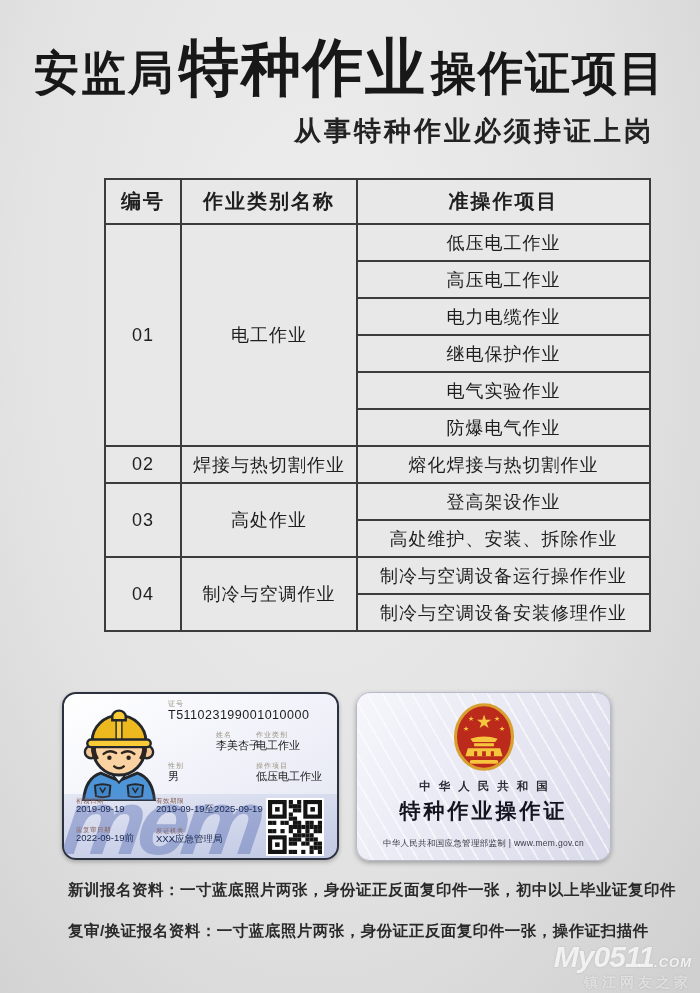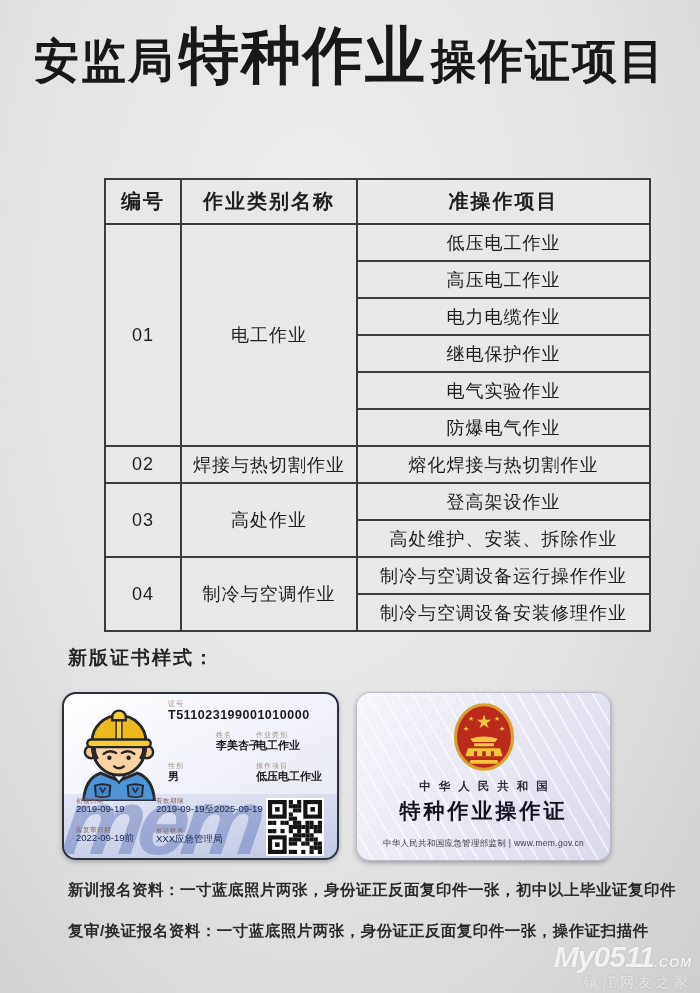--- a/index.html
+++ b/index.html
@@ -7,21 +7,21 @@
     font-family:"Liberation Sans","DejaVu Sans",sans-serif;
     -webkit-font-smoothing:antialiased;
   }
   .page{
     position:relative;width:700px;height:993px;overflow:hidden;
     background:radial-gradient(ellipse at 45% 30%, #eeeeee 0%, #e3e3e3 55%, #cfcfcf 100%);
     color:#1c1c1c;
   }
 
   
-  .title{position:absolute;top:16px;left:0;right:0;text-align:center;white-space:nowrap;color:#181818;}
+  .title{position:absolute;top:28px;left:0;right:0;text-align:center;white-space:nowrap;color:#181818;}
   .title span{display:inline-block;vertical-align:baseline;font-weight:900;letter-spacing:2px;transform:scaleY(1.04);}
   .t-sm{font-size:45px;}
   .t-lg{font-size:60px;margin:0 4px;}
   .subtitle{
     position:absolute;top:113px;left:0;right:46px;text-align:right;
     font-size:27px;font-weight:800;letter-spacing:3px;color:#222;
   }
 
   
   .table-wrap{position:absolute;top:178px;left:68px;width:547px;padding-left:36px;}
@@ -54,21 +54,21 @@
   .card-back::before{
     content:"";position:absolute;inset:0;
     background:repeating-linear-gradient(60deg,rgba(255,255,255,.55) 0 2px,rgba(255,255,255,0) 2px 13px);
     pointer-events:none;
   }
 
   
   .avatar-box{position:absolute;left:11px;top:7px;width:88px;height:100px;}
   .field{position:absolute;line-height:1.15;}
   .f-label{display:block;font-size:7px;color:#9d9484;letter-spacing:1px;}
-  .f-value{display:block;font-size:11px;font-weight:700;color:#1b1b1b;white-space:nowrap;}
+  .f-value{display:block;font-size:11px;font-weight:400;color:#1b1b1b;white-space:nowrap;}
   .f-certno .f-value{font-size:12.5px;letter-spacing:.5px;}
   .pos-certno{left:104px;top:6px;}
   .pos-name{left:104px;top:37px;margin-left:48px;}
   .pos-cat{left:192px;top:37px;}
   .pos-gender{left:104px;top:68px;}
   .pos-item{left:192px;top:68px;}
 
   .bottom-band{
     position:absolute;left:0;right:0;bottom:0;height:64px;
     background:linear-gradient(rgba(115,135,195,.14),rgba(115,135,195,.30));
@@ -120,20 +120,21 @@
   .wm-bottom{font-size:14px;font-weight:700;letter-spacing:4px;margin-top:3px;color:rgba(235,235,235,.75);}
 </style>
 </head>
 <body>
 
 <div class="page">
 
   <div class="title">
     <span class="t-sm">安监局</span><span class="t-lg">特种作业</span><span class="t-sm">操作证项目</span>
   </div>
+  <div class="subtitle">从事特种作业必须持证上岗</div>
 
   <div class="table-wrap">
     <table id="ops-table">
       <colgroup>
           <col class="c1">
           <col class="c2">
           <col class="c3">
         </colgroup>
       <thead>
           <tr id="ops-thead-row">
@@ -181,21 +182,20 @@
             <td rowspan="2">制冷与空调作业</td>
             <td>制冷与空调设备运行操作作业</td>
           </tr>
           <tr>
             <td>制冷与空调设备安装修理作业</td>
           </tr>
         </tbody>
     </table>
   </div>
 
-  <div class="cert-label">新版证书样式：</div>
 
   <div class="cards">
 
     <div class="card card-front">
       <svg class="avatar-box" viewBox="0 0 90 104" xmlns="http://www.w3.org/2000/svg">
         <path d="M8 104 Q10 80 26 75 L45 83 L64 75 Q80 80 82 104 Z" fill="#4e95d8" stroke="#23272b" stroke-width="3"></path>
         <path d="M36 74 L45 85 L54 74 L45 70 Z" fill="#eaf3fb" stroke="#23272b" stroke-width="2"></path>
         <path d="M20 88 q8 -3 16 0 l-1 11 q-7 2 -14 0 Z" fill="#3f86c9" stroke="#23272b" stroke-width="2"></path>
         <path d="M54 88 q8 -3 16 0 l-1 11 q-7 2 -14 0 Z" fill="#3f86c9" stroke="#23272b" stroke-width="2"></path>
         <path d="M25 90 l3 5 l3 -5" fill="none" stroke="#23272b" stroke-width="1.5"></path>

